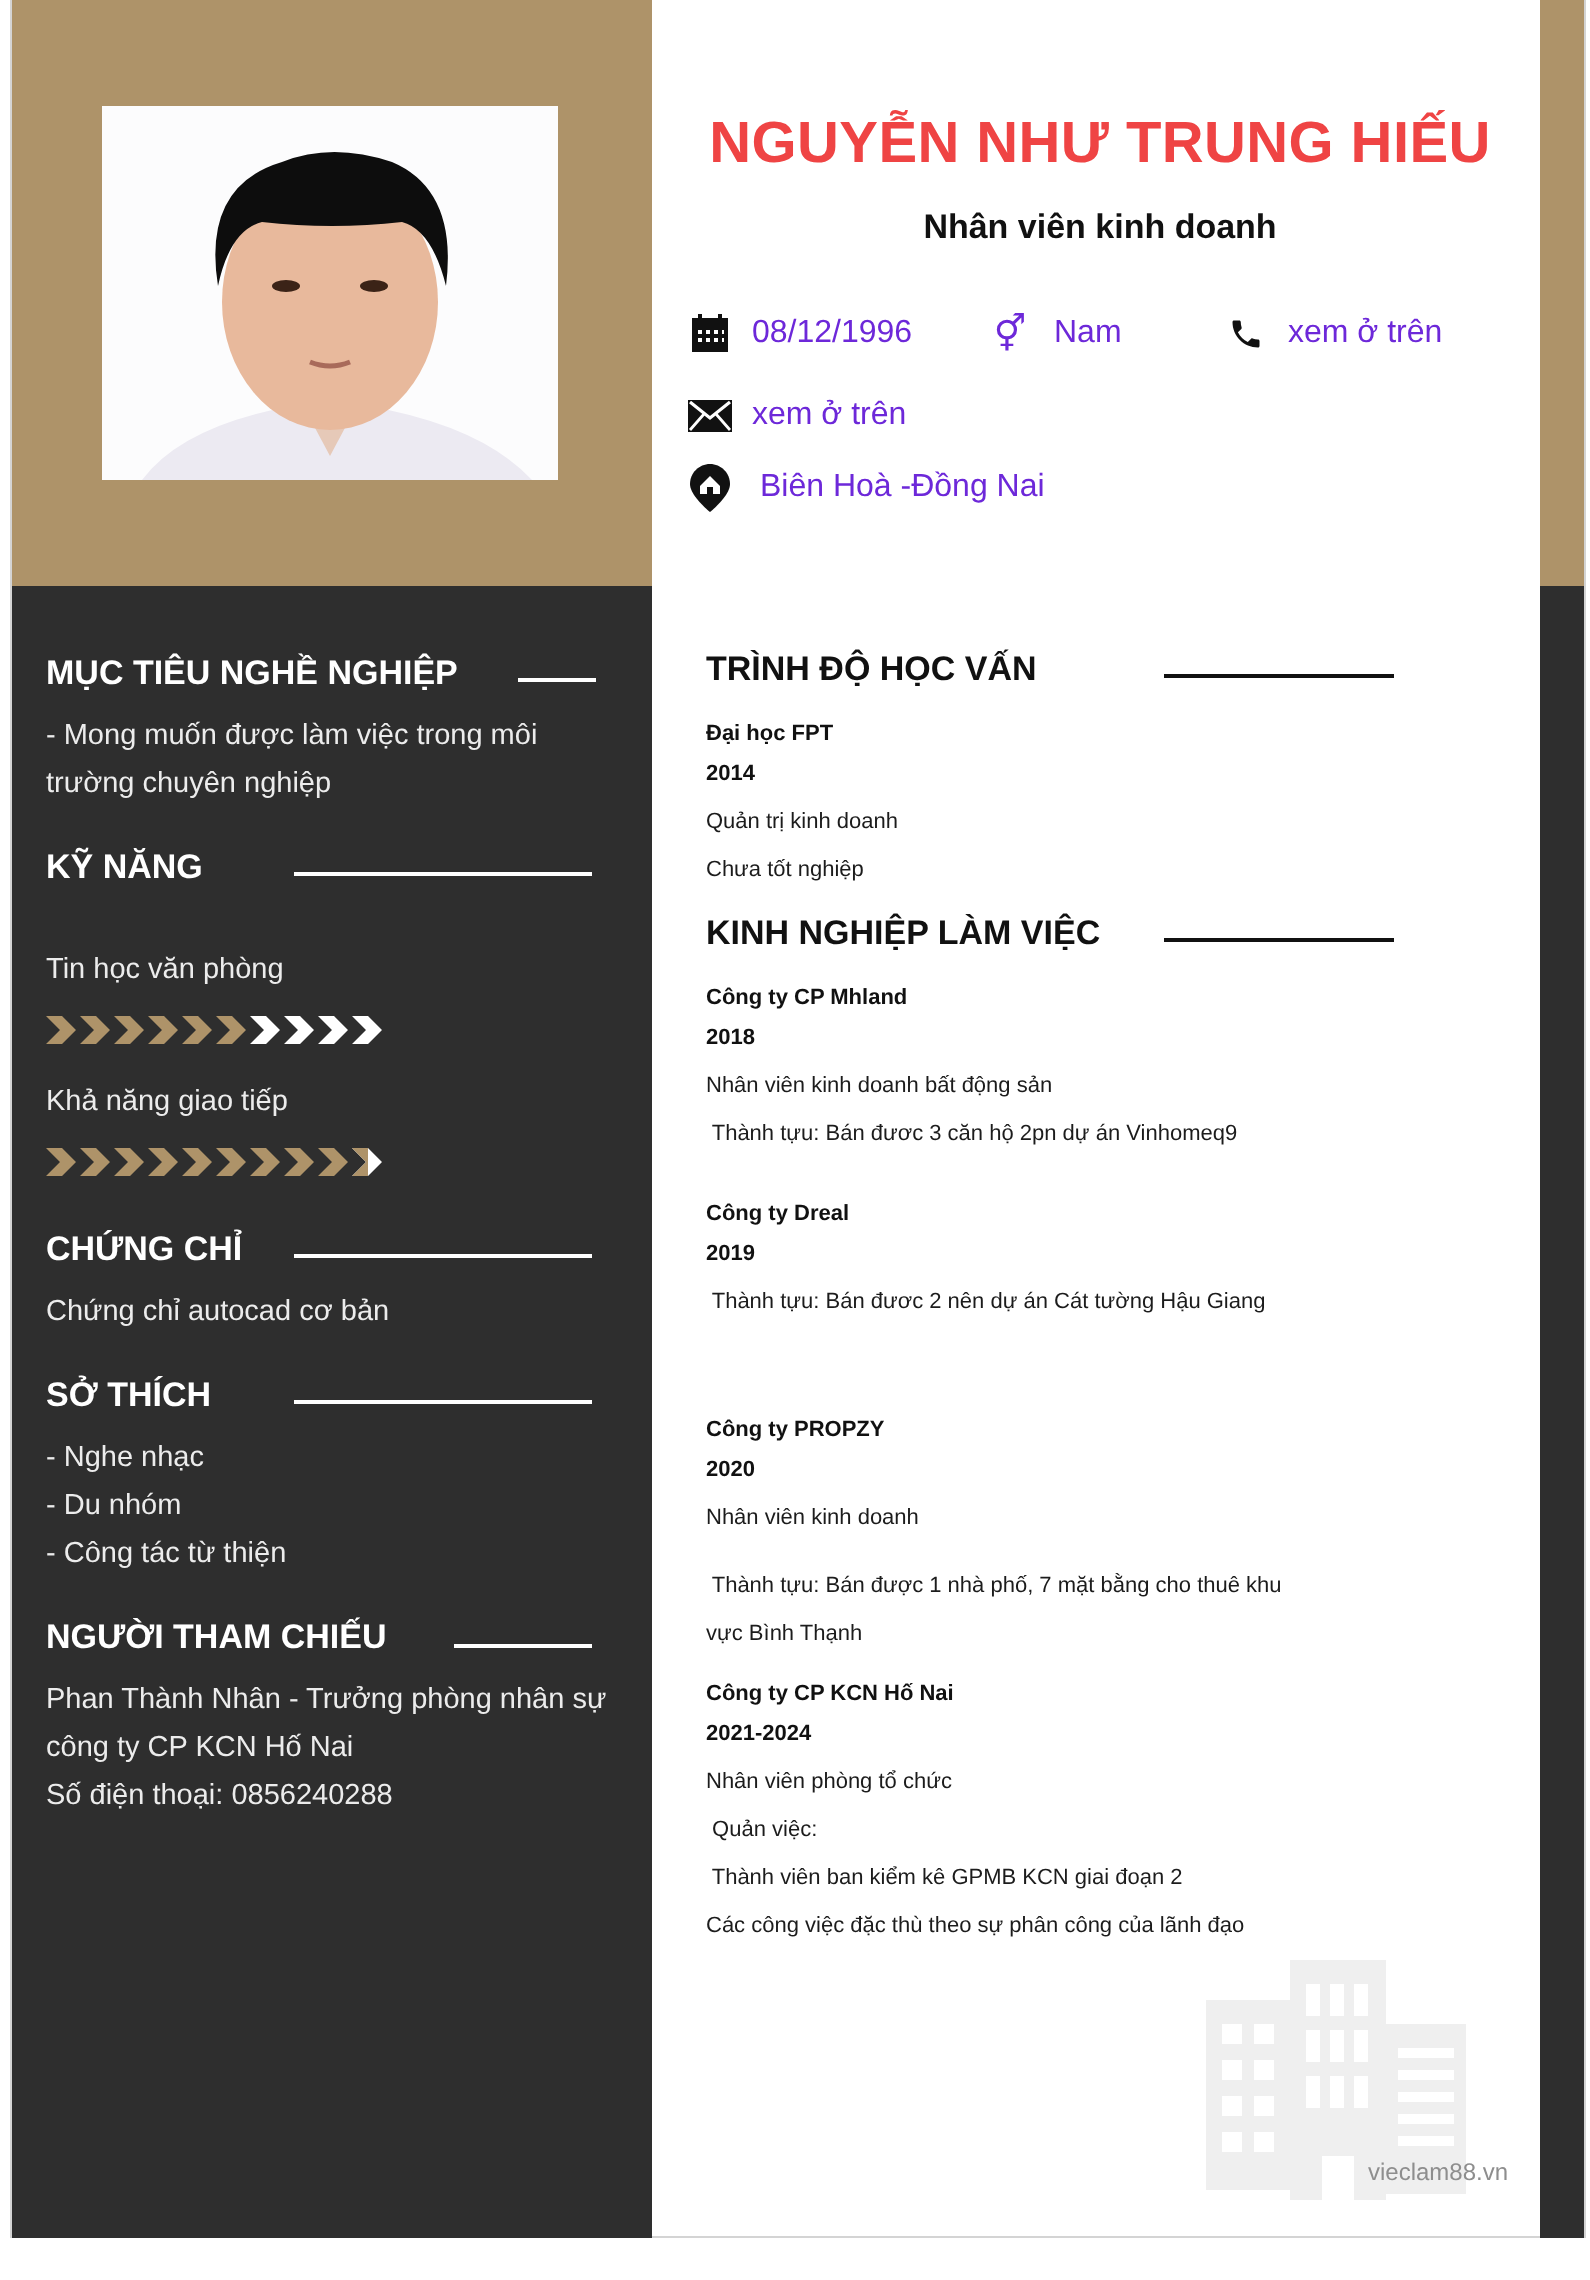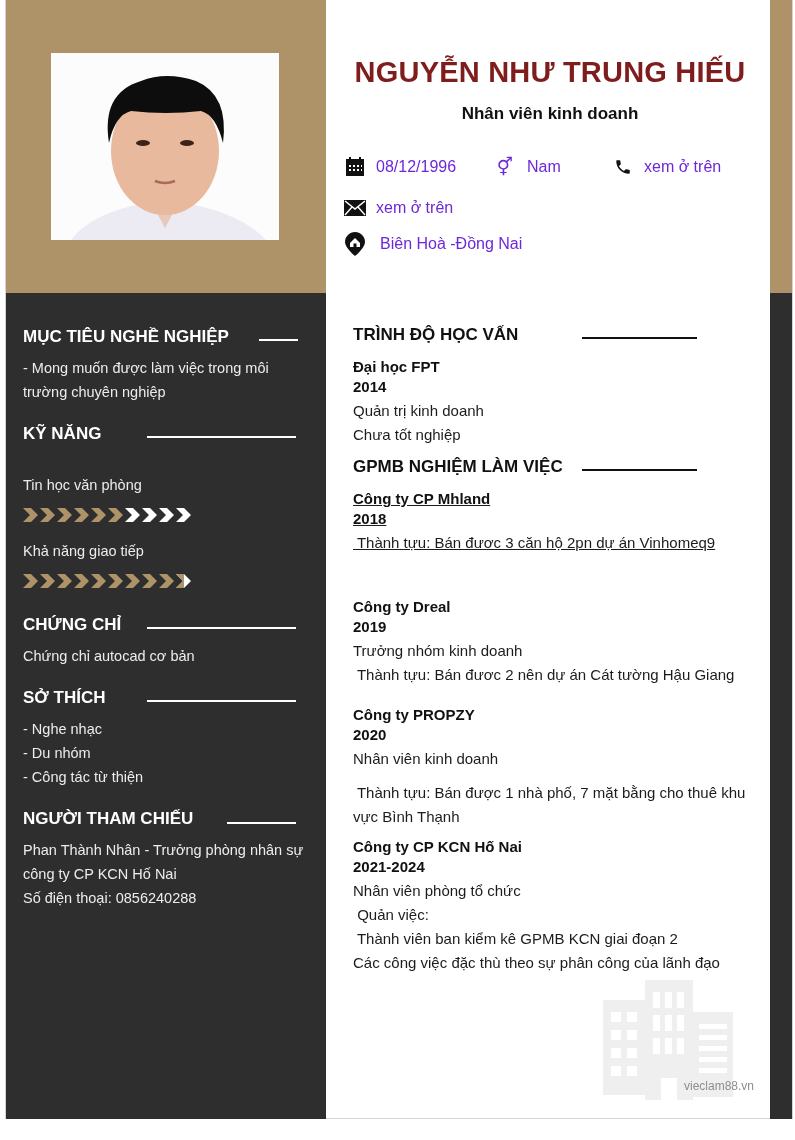--- a/index.html
+++ b/index.html
@@ -8,34 +8,34 @@
   .page { position:absolute; left:5px; top:0; width:788px; height:1119px;
           border:1px solid #d4d4d4; border-top:none; background:#fff; box-sizing:border-box; }
   .left-top { position:absolute; left:6px; top:0; width:320px; height:293px; background:#ae9369; }
   .left-bottom { position:absolute; left:6px; top:293px; width:320px; height:826px; background:#2e2e2e; }
   .right-top { position:absolute; left:770px; top:0; width:22px; height:293px; background:#ae9369; }
   .right-bottom { position:absolute; left:770px; top:293px; width:22px; height:826px; background:#2e2e2e; }
 
   .photo { position:absolute; left:51px; top:53px; width:228px; height:187px; background:#fcfcfd; overflow:hidden; }
 
   .name { position:absolute; left:330px; top:56px; width:440px; text-align:center;
-          font-size:29px; font-weight:bold; letter-spacing:0.2px; color:#7f1d1d; }
+          font-size:29px; font-weight:bold; letter-spacing:0.2px; color:#ef4444; }
   .job { position:absolute; left:330px; top:104px; width:440px; text-align:center;
          font-size:17px; font-weight:bold; color:#111; }
 
   .info { position:absolute; display:flex; align-items:center; font-size:16px; color:#6d28d9; }
   .info .ic { width:22px; height:22px; display:inline-flex; align-items:center; justify-content:center; margin-right:10px; }
 
   .lsec-title { position:absolute; left:23px; font-size:17px; font-weight:bold; color:#fff; }
   .lsec-line { position:absolute; height:2px; background:#fff; }
   .ltext { position:absolute; left:23px; font-size:14.5px; color:#ececec; line-height:24px; }
 
   .rsec-title { position:absolute; left:353px; font-size:17px; font-weight:bold; color:#111; }
   .rsec-line { position:absolute; left:582px; width:115px; height:2px; background:#111; }
-  .rblock { position:absolute; left:353px; width:405px; font-size:15px; line-height:24px; color:#1c1c1c; }
+  .rblock { position:absolute; left:353px; width:405px; font-size:11px; line-height:24px; color:#1c1c1c; }
   .rblock .b { font-weight:bold; line-height:20px; color:#111; }
   .rblock .b2 { font-weight:bold; line-height:20px; margin-bottom:2px; color:#111; }
 
   .chevrons { position:absolute; left:23px; display:flex; gap:1px; }
   .chev { width:16px; height:14px; }
 
   .watermark { position:absolute; left:603px; top:980px; width:130px; height:120px; }
   .wm-text { position:absolute; left:684px; top:1079px; font-size:12px; color:#8e8e8e; }
 </style>
 </head>
@@ -221,33 +221,33 @@
 
 <div class="rsec-title" style="top:325px;">TRÌNH ĐỘ HỌC VẤN</div>
 <div class="rsec-line" style="top:337px;"></div>
 <div class="rblock" style="top:357px;">
   <div class="b">Đại học FPT</div>
   <div class="b2">2014</div>
   <div>Quản trị kinh doanh</div>
   <div>Chưa tốt nghiệp</div>
 </div>
 
-<div class="rsec-title" style="top:457px;">GPMB NGHIỆM LÀM VIỆC</div>
+<div class="rsec-title" style="top:457px;">KINH NGHIỆP LÀM VIỆC</div>
 <div class="rsec-line" style="top:469px;"></div>
 
-<div class="rblock" style="top:489px;text-decoration:underline;">
+<div class="rblock" style="top:489px;">
   <div class="b">Công ty CP Mhland</div>
   <div class="b2">2018</div>
+  <div>Nhân viên kinh doanh bất động sản</div>
   <div style="white-space:pre;"> Thành tựu: Bán đươc 3 căn hộ 2pn dự án Vinhomeq9</div>
 </div>
 
 <div class="rblock" style="top:597px;">
   <div class="b">Công ty Dreal</div>
   <div class="b2">2019</div>
-  <div>Trưởng nhóm kinh doanh</div>
   <div style="white-space:pre;"> Thành tựu: Bán đươc 2 nên dự án Cát tường Hậu Giang</div>
 </div>
 
 <div class="rblock" style="top:705px;">
   <div class="b">Công ty PROPZY</div>
   <div class="b2">2020</div>
   <div>Nhân viên kinh doanh</div>
   <div style="white-space:pre;margin-top:10px;"> Thành tựu: Bán được 1 nhà phố, 7 mặt bằng cho thuê khu</div>
   <div>vực Bình Thạnh</div>
 </div>

